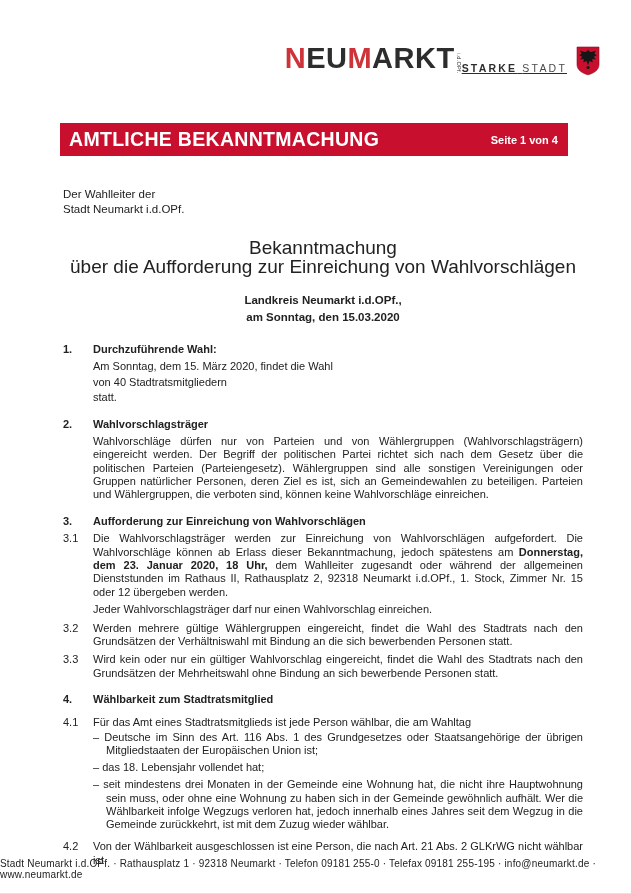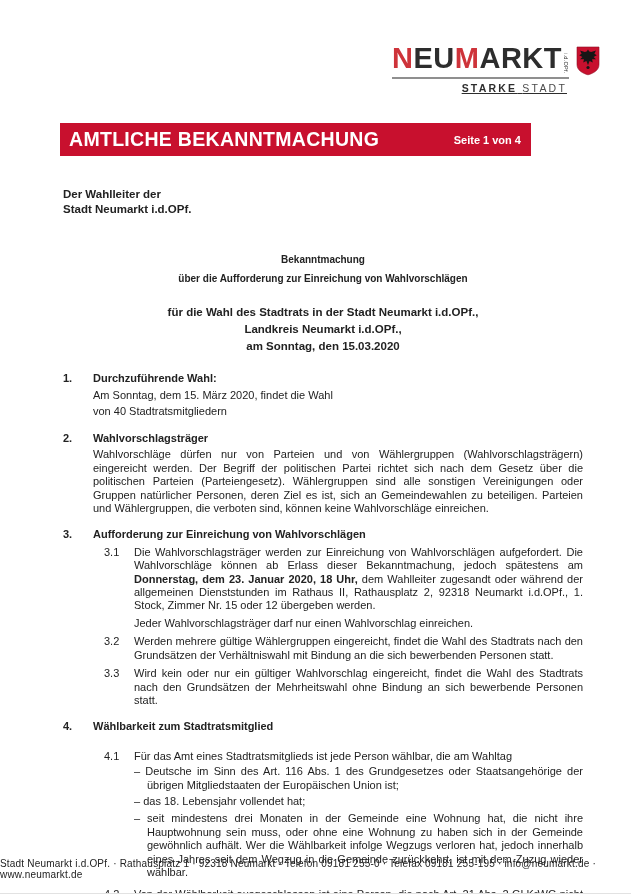--- a/index.html
+++ b/index.html
@@ -16,21 +16,21 @@
 
   
   .logo {
     position: absolute;
     top: 44px;
     right: 31px;
     display: flex;
     align-items: flex-start;
     gap: 7px;
   }
-  .logo-left { display: flex; flex-direction: column; }
+  .logo-left { display: flex; flex-direction: row; }
   .wordmark-row { display: flex; align-items: flex-start; }
   .wordmark {
     font-size: 29px;
     font-weight: bold;
     letter-spacing: 0.5px;
     line-height: 29px;
     color: #2d2d2d;
   }
   .wordmark .red { color: #ce333a; }
   .logo-suffix {
@@ -53,21 +53,21 @@
   }
   .tagline .strong { font-weight: bold; }
   .tagline .light { font-weight: normal; color: #4a4a4a; }
   .crest { margin-top: 2px; }
 
   
   .banner {
     position: absolute;
     top: 123px;
     left: 60px;
-    width: 471px;
+    width: 508px;
     height: 33px;
     background: #c8102e;
     display: flex;
     align-items: center;
     justify-content: space-between;
     padding: 0 10px 0 9px;
   }
   .banner-title {
     color: #ffffff;
     font-weight: bold;
@@ -83,44 +83,44 @@
 
   
   .content {
     position: absolute;
     top: 187px;
     left: 63px;
     width: 520px;
     font-size: 11px;
     line-height: 13.4px;
   }
-  .sender { font-weight: bold; font-size: 11.5px; line-height: 14.5px; }
+  .sender { font-weight: normal; font-size: 11.5px; line-height: 14.5px; }
   .doc-title {
-    margin-top: 35px;
+    margin-top: 23px;
     text-align: center;
-    font-weight: bold;
-    font-size: 10px;
+    font-weight: normal;
+    font-size: 19px;
     line-height: 18.5px;
   }
   .doc-subtitle {
     margin-top: 16px;
     text-align: center;
     font-weight: bold;
     font-size: 11.5px;
     line-height: 17px;
   }
 
   .sections { margin-top: 17px; }
   .sec { margin-bottom: 13px; }
   .row { display: grid; grid-template-columns: 30px 1fr; }
   .num { font-weight: bold; font-size: 11px; }
   .row.sub .num { font-weight: normal; }
   .sec-heading { font-weight: bold; font-size: 11px; margin-bottom: 3px; }
   .para { text-align: justify; }
-  .row.sub { margin-bottom: 5px; margin-left: 41px; }
+  .row.sub { margin-bottom: 5px; }
   .plain-line { line-height: 15.3px; }
   .para-extra { margin-top: 4px; }
   .bullets { margin-top: 2px; }
   .bullet {
     padding-left: 13px;
     text-indent: -13px;
     text-align: justify;
     margin-bottom: 3.5px;
   }
 
@@ -170,34 +170,34 @@
       <div>Der Wahlleiter der</div>
       <div>Stadt Neumarkt i.d.OPf.</div>
     </div>
 
     <div class="doc-title">
       <div>Bekanntmachung</div>
       <div>über die Aufforderung zur Einreichung von Wahlvorschlägen</div>
     </div>
 
     <div class="doc-subtitle">
-      <div>für die Wahl des Stadtrats in der Stadt Neumarkt i.d.OPf.,</div>
       <div>Landkreis Neumarkt i.d.OPf.,</div>
       <div>am Sonntag, den 15.03.2020</div>
     </div>
 
     <div class="sections">
 
       <div class="sec">
         <div class="row">
           <div class="num">1.</div>
           <div>
             <div class="sec-heading">Durchzuführende Wahl:</div>
             <div class="plain-line">Am Sonntag, dem 15. März 2020, findet die Wahl</div>
             <div class="plain-line">von 40 Stadtratsmitgliedern</div>
+            <div class="plain-line">statt.</div>
           </div>
         </div>
       </div>
 
       <div class="sec">
         <div class="row">
           <div class="num">2.</div>
           <div>
             <div class="sec-heading">Wahlvorschlagsträger</div>
             <div class="para">Wahlvorschläge dürfen nur von Parteien und von Wählergruppen (Wahlvorschlagsträgern) eingereicht werden. Der Begriff der politischen Partei richtet sich nach dem Gesetz über die politischen Parteien (Parteiengesetz). Wählergruppen sind alle sonstigen Vereinigungen oder Gruppen natürlicher Personen, deren Ziel es ist, sich an Gemeindewahlen zu beteiligen. Parteien und Wählergruppen, die verboten sind, können keine Wahlvorschläge einreichen.</div>
@@ -223,21 +223,21 @@
         </div>
         <div class="row sub">
           <div class="num">3.3</div>
           <div class="para">Wird kein oder nur ein gültiger Wahlvorschlag eingereicht, findet die Wahl des Stadtrats nach den Grundsätzen der Mehrheitswahl ohne Bindung an sich bewerbende Personen statt.</div>
         </div>
       </div>
 
       <div class="sec">
         <div class="row" style="margin-bottom:4px;">
           <div class="num">4.</div>
-          <div class="sec-heading" style="margin-bottom:12px;">Wählbarkeit zum Stadtratsmitglied</div>
+          <div class="sec-heading" style="margin-bottom:5px;">Wählbarkeit zum Stadtratsmitglied</div>
         </div>
         <div class="row sub">
           <div class="num">4.1</div>
           <div>
             <div>Für das Amt eines Stadtratsmitglieds ist jede Person wählbar, die am Wahltag</div>
             <div class="bullets">
               <div class="bullet">– Deutsche im Sinn des Art. 116 Abs. 1 des Grundgesetzes oder Staatsangehörige der übrigen Mitgliedstaaten der Europäischen Union ist;</div>
               <div class="bullet">– das 18. Lebensjahr vollendet hat;</div>
               <div class="bullet">– seit mindestens drei Monaten in der Gemeinde eine Wohnung hat, die nicht ihre Hauptwohnung sein muss, oder ohne eine Wohnung zu haben sich in der Gemeinde gewöhnlich aufhält. Wer die Wählbarkeit infolge Wegzugs verloren hat, jedoch innerhalb eines Jahres seit dem Wegzug in die Gemeinde zurückkehrt, ist mit dem Zuzug wieder wählbar.</div>
             </div>

